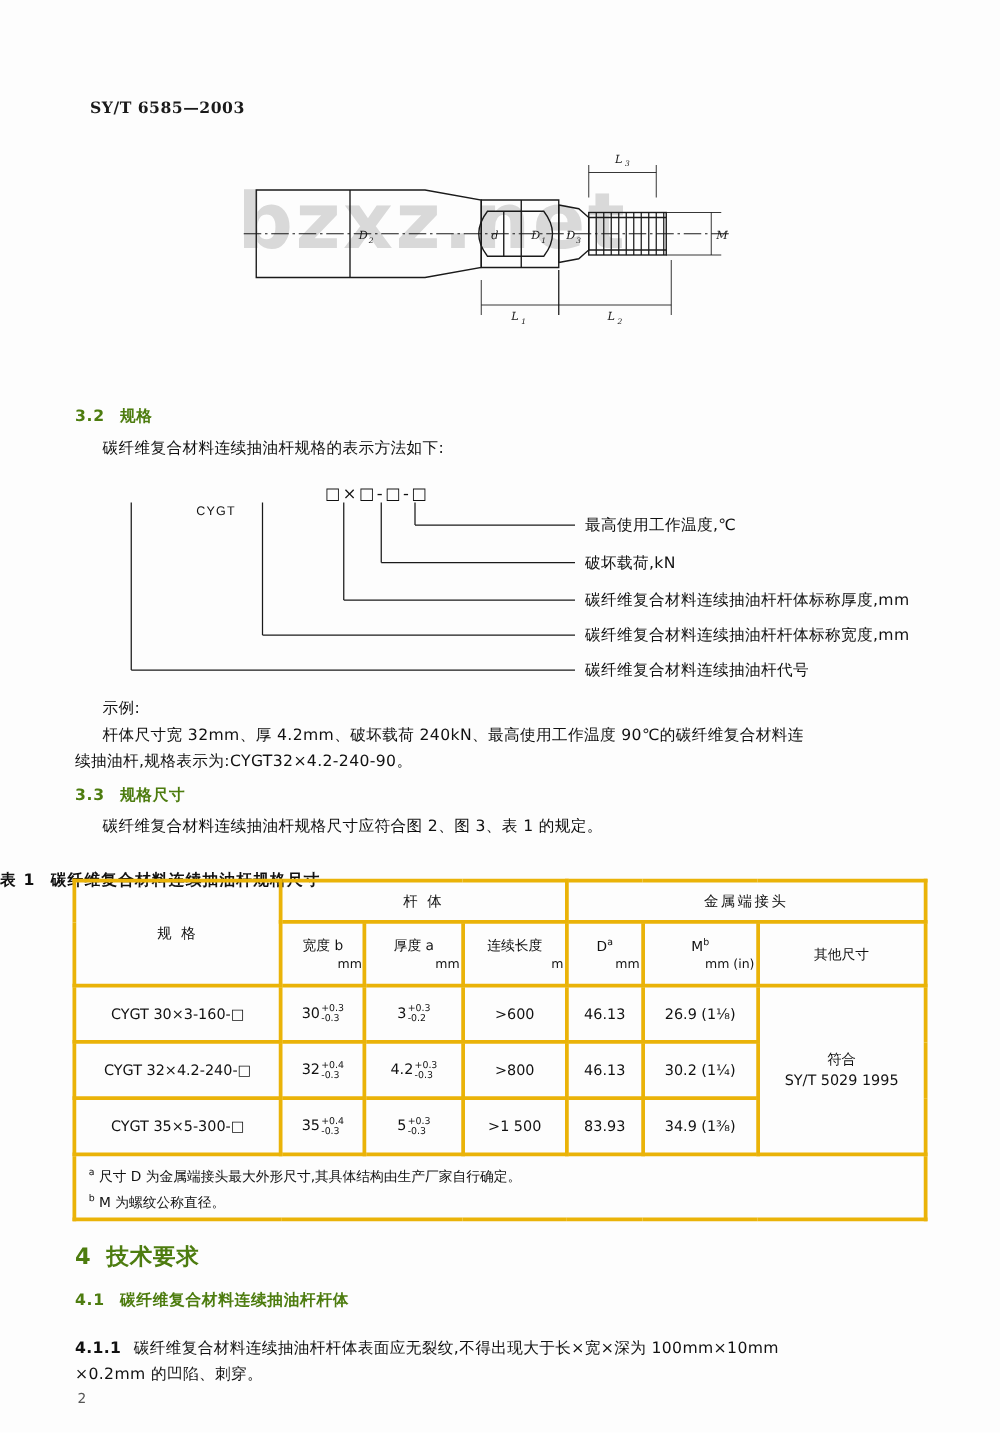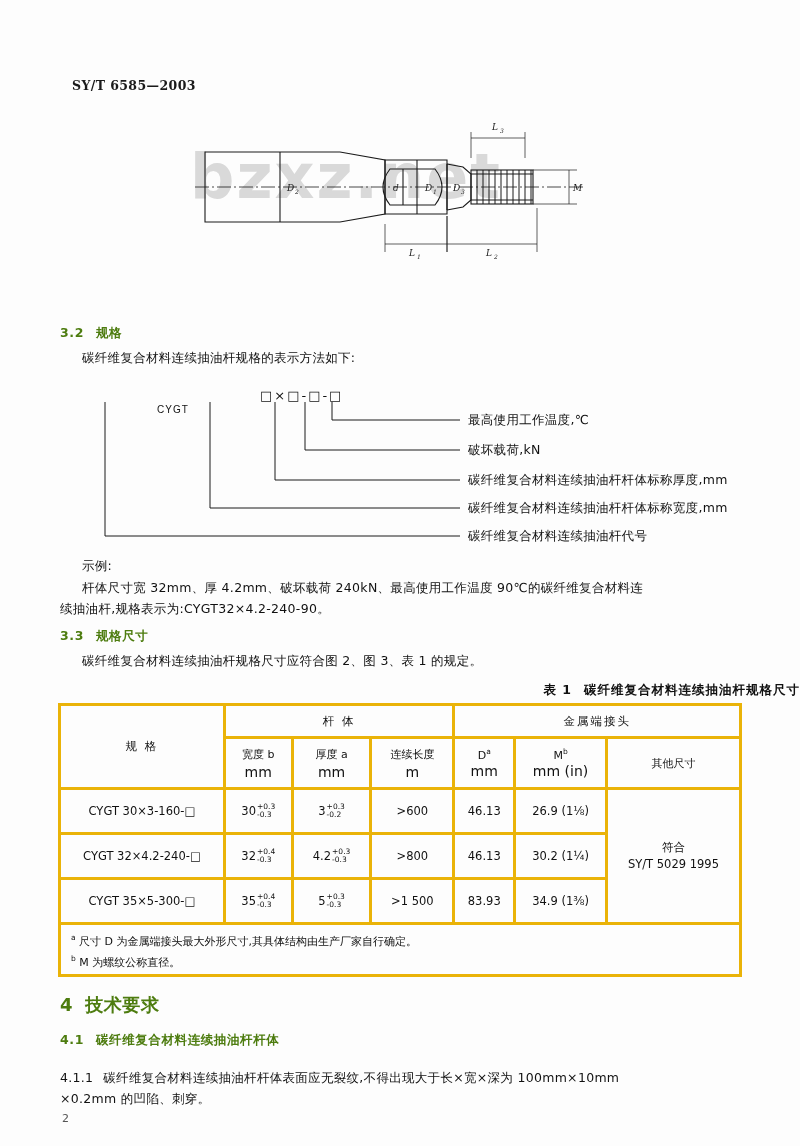--- a/index.html
+++ b/index.html
@@ -113,22 +113,22 @@
     left: 200px;
     top: 0px;
     font-size: 13px;
     letter-spacing: 2px;
   }
 
   
   .tbl-caption {
     position: absolute;
     left: 0; right: 0;
-    top: 682px;
-    text-align: right;
+    top: 696px;
+    text-align: left;
     font-size: 12.5px;
     font-weight: 700;
     letter-spacing: 1px;
   }
   .tbl-caption .num { margin-right: 12px; }
   table.spec {
     position: absolute;
     left: 58px;
     top: 703px;
     width: 684px;
@@ -139,21 +139,21 @@
   table.spec td, table.spec th {
     border: 3px solid #eab308;
     text-align: center;
     vertical-align: middle;
     font-weight: 400;
     padding: 2px 1px;
   }
   table.spec .hrow1 td { height: 26px; font-size: 11.5px; letter-spacing: 2px; }
   table.spec .hrow2 td { height: 44px; font-size: 11px; }
   table.spec .drow td { height: 38px; font-size: 11.5px; }
-  .unit { display:block; font-size: 14px; margin-top: 2px; }
+  .unit { display:block; font-size: 10px; margin-top: 2px; text-align: right; }
   .tol {
     display: inline-block;
     vertical-align: middle;
     font-size: 7.5px;
     line-height: 8px;
     text-align: left;
     margin-left: 1px;
   }
   .tol span { display: block; }
   .footnote-cell {
@@ -380,19 +380,19 @@
 
   <div class="sec-head" style="left:60px; top:993px; font-size:18px;">
     <span class="no">4</span><span>技术要求</span>
   </div>
 
   <div class="sec-head" style="left:60px; top:1032px;">
     <span class="no">4.1</span><span>碳纤维复合材料连续抽油杆杆体</span>
   </div>
 
   <div class="para" style="left:60px; top:1068px; width:700px;">
-    <span style="font-weight:400; margin-right:10px;">4.1.1</span><span>碳纤维复合材料连续抽油杆杆体表面应无裂纹,不得出现大于长×宽×深为 100mm×10mm</span>
+    <span style="font-weight:700; margin-right:10px;">4.1.1</span><span>碳纤维复合材料连续抽油杆杆体表面应无裂纹,不得出现大于长×宽×深为 100mm×10mm</span>
   </div>
   <div class="para" style="left:60px; top:1089px;">×0.2mm 的凹陷、刺穿。</div>
 
   <div class="page-num">2</div>
 
 </div>
 
 </body></html>

